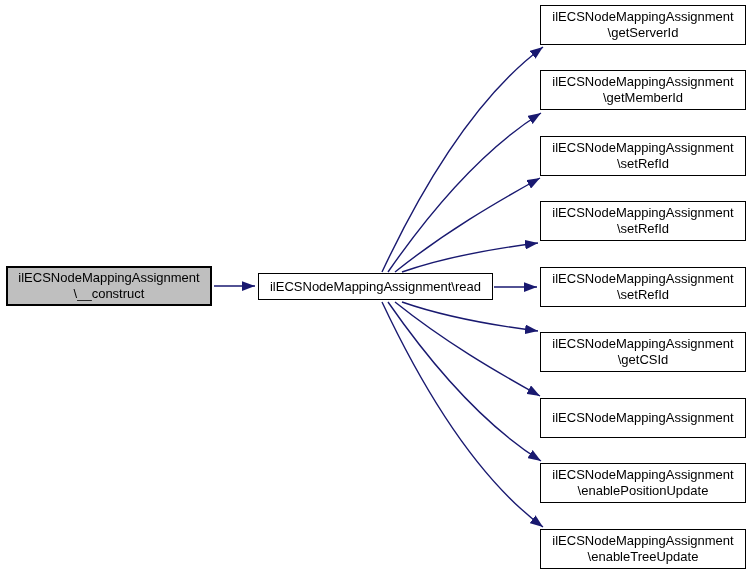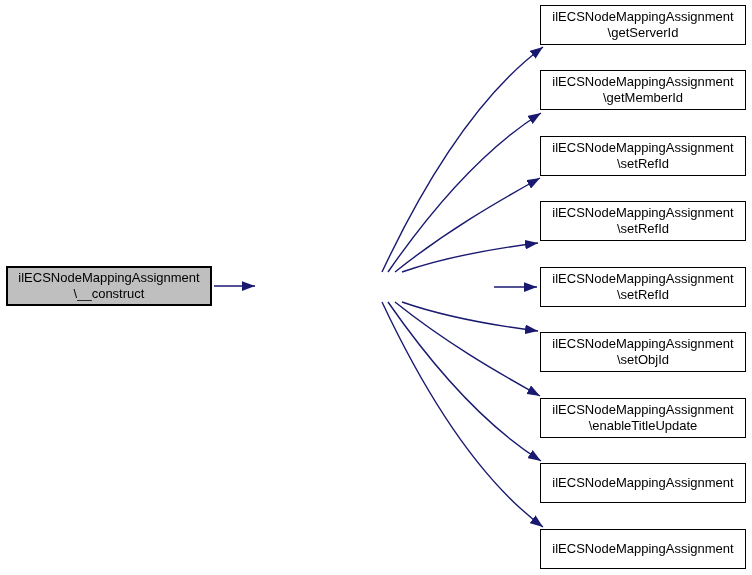--- a/index.html
+++ b/index.html
@@ -68,20 +68,23 @@
       <path d="M388,302 C438,374 490,429 541,461" marker-end="url(#arrow)"></path>
       <path d="M382,302 C430,404 485,484 543,527" marker-end="url(#arrow)"></path>
     </g>
   </svg>
 
   <div class="node highlight" style="left:6px; top:266px; width:206px; height:40px;">
     <span>ilECSNodeMappingAssignment</span>
     <span>\__construct</span>
   </div>
 
+  <div class="node" style="left:258px; top:273px; width:235px; height:27px;">
+    <span>ilECSNodeMappingAssignment\read</span>
+  </div>
 
   <div class="node" style="left:540px; top:5px; width:206px; height:40px;">
     <span>ilECSNodeMappingAssignment</span>
     <span>\getServerId</span>
   </div>
 
   <div class="node" style="left:540px; top:70px; width:206px; height:40px;">
     <span>ilECSNodeMappingAssignment</span>
     <span>\getMemberId</span>
   </div>
@@ -96,29 +99,30 @@
     <span>\setRefId</span>
   </div>
 
   <div class="node" style="left:540px; top:267px; width:206px; height:40px;">
     <span>ilECSNodeMappingAssignment</span>
     <span>\setRefId</span>
   </div>
 
   <div class="node" style="left:540px; top:332px; width:206px; height:40px;">
     <span>ilECSNodeMappingAssignment</span>
-    <span>\setObjId</span>
+    <span>\getCSId</span>
   </div>
 
   <div class="node" style="left:540px; top:398px; width:206px; height:40px;">
     <span>ilECSNodeMappingAssignment</span>
-    <span>\enableTitleUpdate</span>
   </div>
 
   <div class="node" style="left:540px; top:463px; width:206px; height:40px;">
     <span>ilECSNodeMappingAssignment</span>
+    <span>\enablePositionUpdate</span>
   </div>
 
   <div class="node" style="left:540px; top:529px; width:206px; height:40px;">
     <span>ilECSNodeMappingAssignment</span>
+    <span>\enableTreeUpdate</span>
   </div>
 
 </div>
 
 </body></html>

